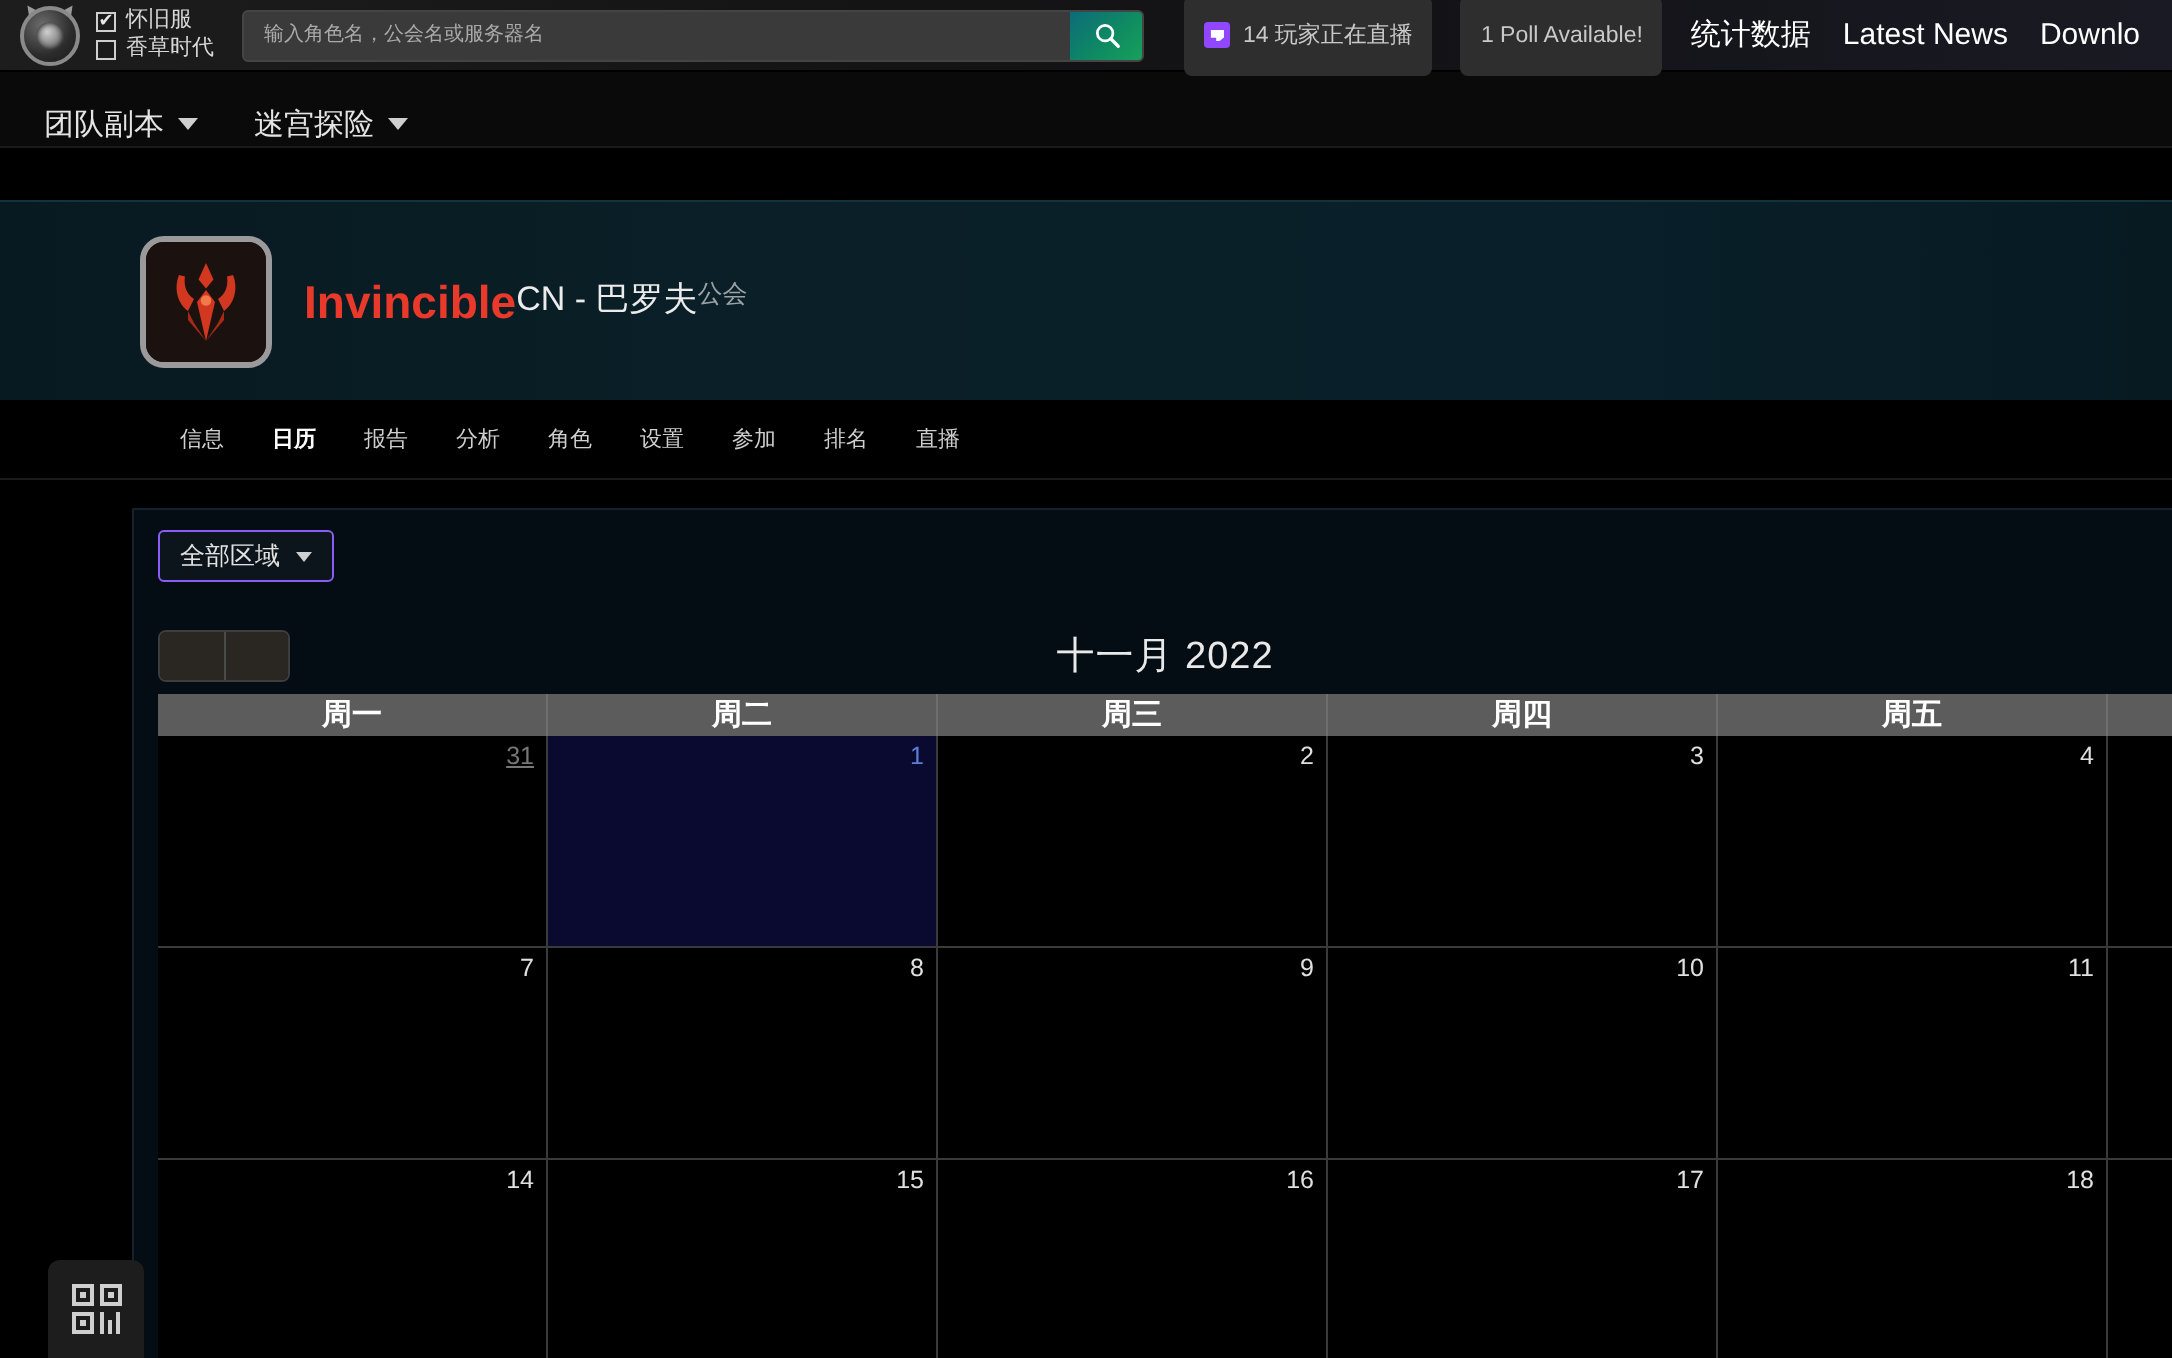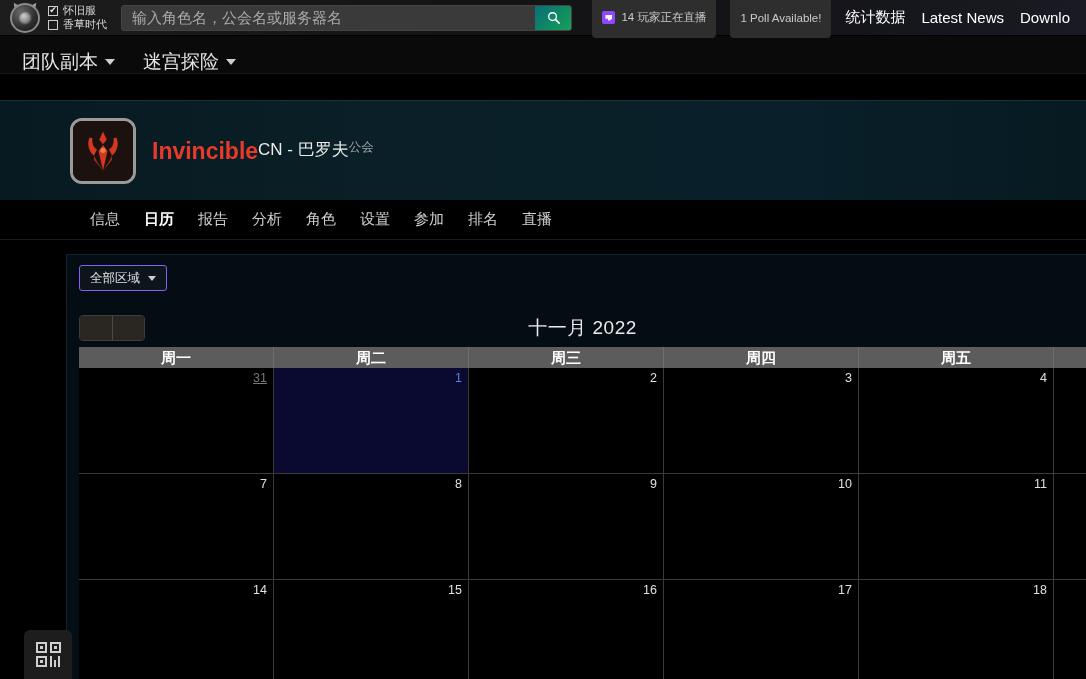--- a/index.html
+++ b/index.html
@@ -50,21 +50,21 @@
     font-size:9px; color:#e8e8e8; line-height:9px; flex:none;
   }
 
   .search-wrap {
     position:relative; width:462px; height:26px; margin-right: 20px;
     background:#3a3a3a; border-radius:3px; display:flex; align-items:center; overflow:hidden;
     border:1px solid #444;
   }
   .search-input {
     flex:1; height:100%; border:0; outline:0; background:transparent;
-    color:#cfcfcf; font-size:15px; padding: 0 10px;
+    color:#cfcfcf; font-size:10px; padding: 0 10px;
     font-family: "Liberation Sans", sans-serif;
   }
   .search-input::placeholder{ color:#aaa; }
   .search-btn {
     width:36px;height:100%;border:0;cursor:pointer;
     background:linear-gradient(135deg,#0d6b7a 0%, #0f8a63 55%, #17a05a 100%);
     display:flex;align-items:center;justify-content:center;
   }
   .search-btn svg { width:15px;height:15px; }
 
@@ -85,21 +85,21 @@
     color:#fff; font-size:15px; margin-right:16px; white-space:nowrap; text-decoration:none;
   }
   .toplink.cjk{ font-size:15px; }
 
   
   .navbar {
     height: 38px; background:#0a0a0a; display:flex; align-items:center;
     padding-left: 8px; border-bottom:1px solid #1a1a1a;
   }
   .navitem {
-    color:#e4e4e4; font-size:19px; padding: 0 14px; display:flex; align-items:center; gap:7px;
+    color:#e4e4e4; font-size:15px; padding: 0 14px; display:flex; align-items:center; gap:7px;
     white-space:nowrap; cursor:pointer;margin-top:15px;
   }
   .caret { width:0;height:0;border-left:5px solid transparent;border-right:5px solid transparent;border-top:6px solid #cfcfcf; }
 
   
   .gapstrip { height: 26px; background:#000; }
 
   
   .banner {
     height: 100px;
@@ -120,21 +120,21 @@
   .guild-name { color:#e8392b; font-size:23px; font-weight:bold; line-height:26px; }
   .guild-realm { color:#ebebeb; font-size:17px; line-height:24px; }
   .guild-type { color:#9aa2a6; font-size:12.5px; line-height:18px; }
 
   
   .tabsrow {
     height: 40px; background:#000; display:flex; align-items:center;
     padding-left: 78px; border-bottom:1px solid #1b1b1b;
   }
   .tab {
-    color:#cfcfcf; font-size:15px; padding:0 12px; cursor:pointer; white-space:nowrap;
+    color:#cfcfcf; font-size:11px; padding:0 12px; cursor:pointer; white-space:nowrap;
   }
   .tab.active { color:#fff; font-weight:bold; }
 
   
   .panel {
     margin: 14px 0 0 66px;
     background:#050d14;
     border:1px solid #15222b;
     border-right:0;
     height: 620px;

